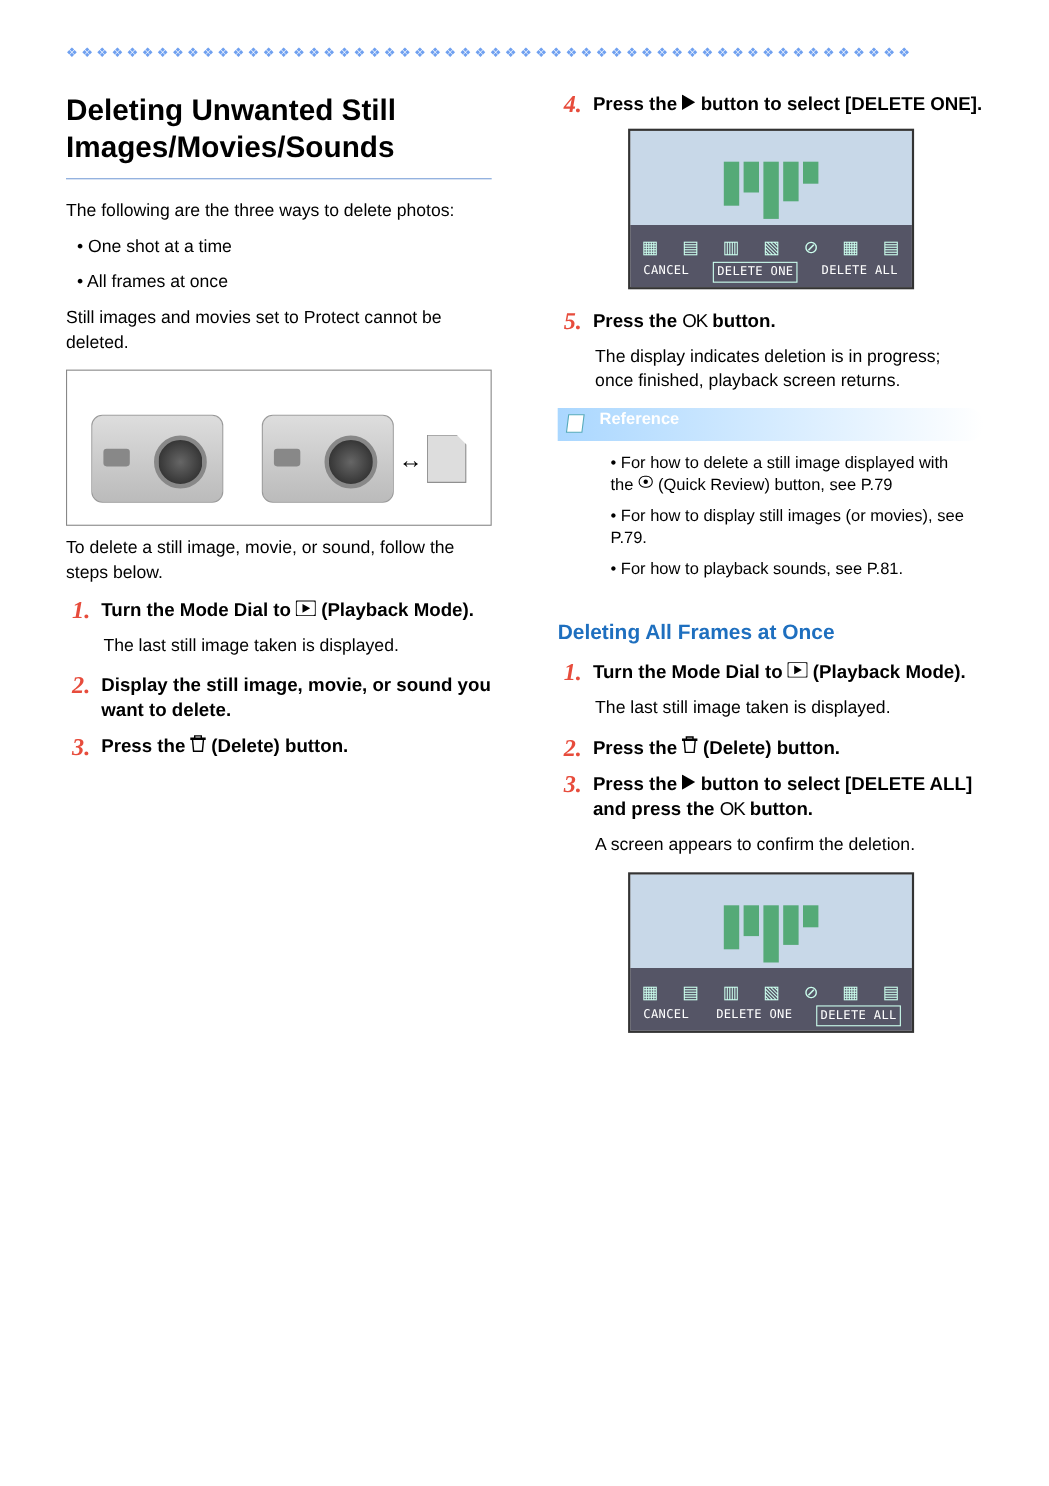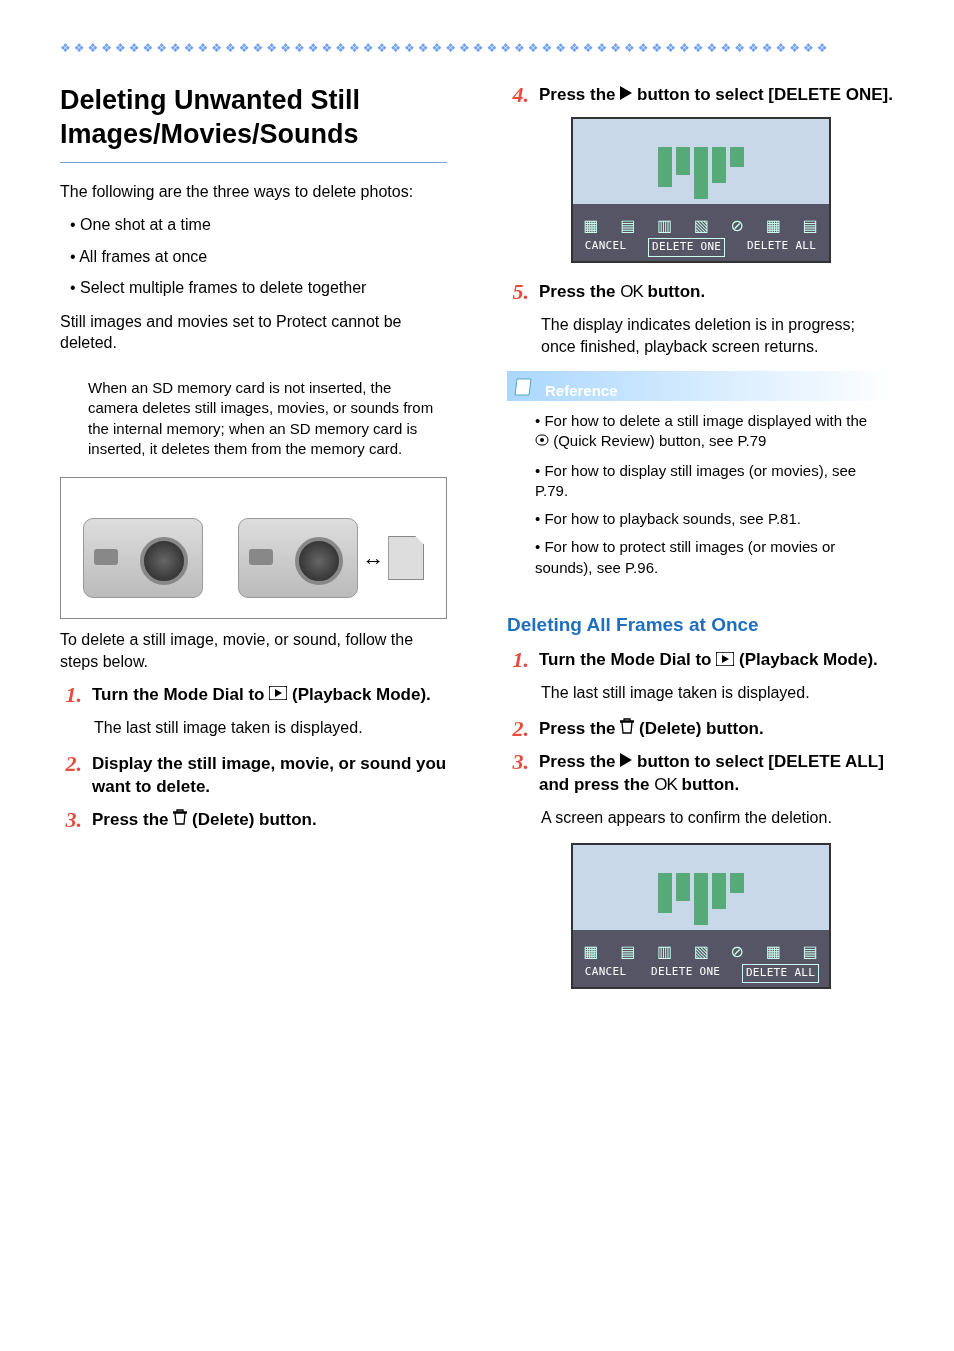--- a/index.html
+++ b/index.html
@@ -38,37 +38,37 @@
   }
   p { margin-bottom: 12px; font-size: 16px; }
   ul.bullets { list-style: none; margin: 1px 0 12px 10px; }
   ul.bullets li { margin-bottom: 10px; font-size: 16px; }
   ul.bullets li::before { content: "•  "; }
   .callout {
     margin: 14px 0 10px 0;
   }
   .callout-head {
     display: flex;
-    align-items: flex-end;
+    align-items: flex-start;
     gap: 6px;
     height: 30px;
     padding: 0 14px 0 4px;
     border-radius: 0 14px 14px 0;
   }
   .note-head { background: linear-gradient(to right, #bcdfe9, #fff); color: #3b88b8; }
   .ref-head { background: linear-gradient(to right, #aad7ff, #fff); color: #fff; }
   .callout-head-label { font-weight: bold; font-size: 15px; }
   .note-icon {
     width: 28px; height: 28px; display:flex; align-items:center; justify-content:center;
   }
   .callout-body {
     padding: 10px 12px 4px 28px;
     font-size: 15px;
   }
-  .callout-body li { margin-bottom: 8px; list-style: none; }
+  .callout-body li { margin-bottom: 8px; list-style: none; margin-left: 20px; }
   .callout-body li::before { content: "•  "; }
   h2.sub-blue {
     color: #1e6fbf;
     font-weight: bold;
     font-size: 19px;
     margin: 22px 0 12px 0;
   }
   .step {
     display: flex;
     gap: 10px;
@@ -165,29 +165,25 @@
 
   <div class="col">
 
     <h1 class="main-title">Deleting Unwanted Still Images/Movies/Sounds</h1>
 
     <p>The following are the three ways to delete photos:</p>
 
     <ul class="bullets">
       <li>One shot at a time</li>
       <li>All frames at once</li>
-      <li>Select multiple frames to delete together</li>
     </ul>
 
     <p>Still images and movies set to Protect cannot be deleted.</p>
 
     <div class="callout">
-      <div class="callout-body">
-        <span>When an SD memory card is not inserted, the camera deletes still images, movies, or sounds from the internal memory; when an SD memory card is inserted, it deletes them from the memory card.</span>
-      </div>
     </div>
 
     <div class="camera-box">
       <div class="camera"></div>
       <div style="display:flex;align-items:center;">
         <div class="camera"></div>
         <div class="arrow">↔</div>
         <div class="sd-card"></div>
       </div>
     </div>
@@ -286,21 +282,20 @@
           <li>
             <span>For how to delete a still image displayed with the </span>
             <span class="inline-icon"><svg width="14" height="14">
                   <rect x="1" y="2" width="12" height="10" rx="5" fill="none" stroke="#000"></rect>
                   <circle cx="7" cy="7" r="2" fill="#000"></circle>
                 </svg></span>
             <span> (Quick Review) button, see P.79</span>
           </li>
           <li>For how to display still images (or movies), see P.79.</li>
           <li>For how to playback sounds, see P.81.</li>
-          <li>For how to protect still images (or movies or sounds), see P.96.</li>
         </ul>
       </div>
     </div>
 
     <h2 class="sub-blue">Deleting All Frames at Once</h2>
 
     <div class="step">
       <div class="step-num">1.</div>
       <div class="step-text">
         <span>Turn the Mode Dial to </span>

